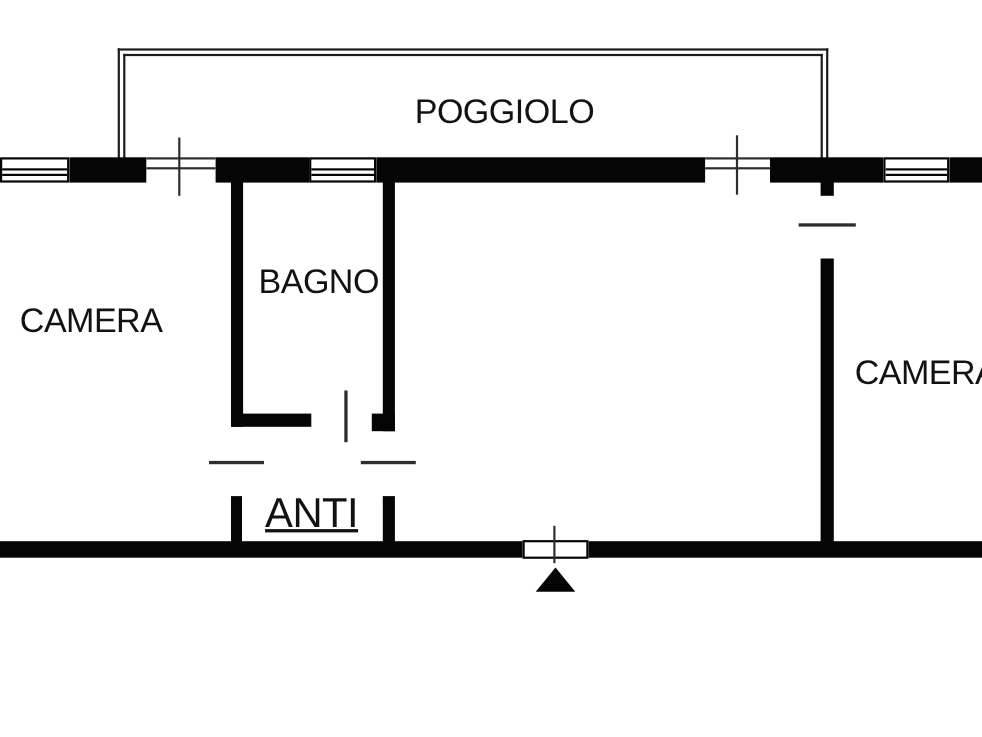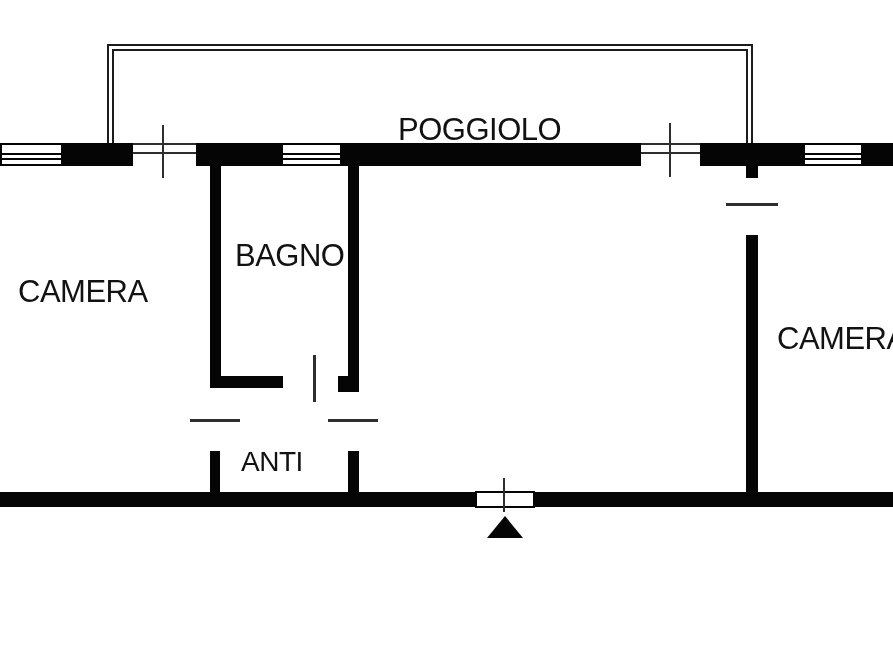--- a/index.html
+++ b/index.html
@@ -90,19 +90,19 @@
   <div class="wall" style="left:746px;top:165px;width:12px;height:13px;"></div>
   <div class="thinline" style="left:726px;top:203px;width:52px;height:3px;"></div>
   <div class="wall" style="left:746px;top:235px;width:12px;height:259px;"></div>
 
   <div class="wall" style="left:0;top:492px;width:893px;height:15px;"></div>
 
   <div id="entrance-opening"></div>
   <div class="thinline" style="left:503px;top:478px;width:2px;height:34px;"></div>
   <div id="entrance-arrow" style="left:487px;top:516px;"></div>
 
-  <div class="room-label" style="left:398px;top:86px;margin-top:28px;">POGGIOLO</div>
+  <div class="room-label" style="left:377px;top:86px;">POGGIOLO</div>
   <div class="room-label" style="left:18px;top:276px;">CAMERA</div>
   <div class="room-label" style="left:235px;top:240px;text-align:right;">BAGNO</div>
   <div class="room-label" style="left:777px;top:323px;">CAMERA</div>
-  <div class="room-label" style="left:241px;top:448px;font-size:28px;">ANTI</div>
+  <div class="room-label" style="left:241px;top:448px;font-size:38px;text-decoration:underline;">ANTI</div>
 
 </div>
 
 </body></html>

